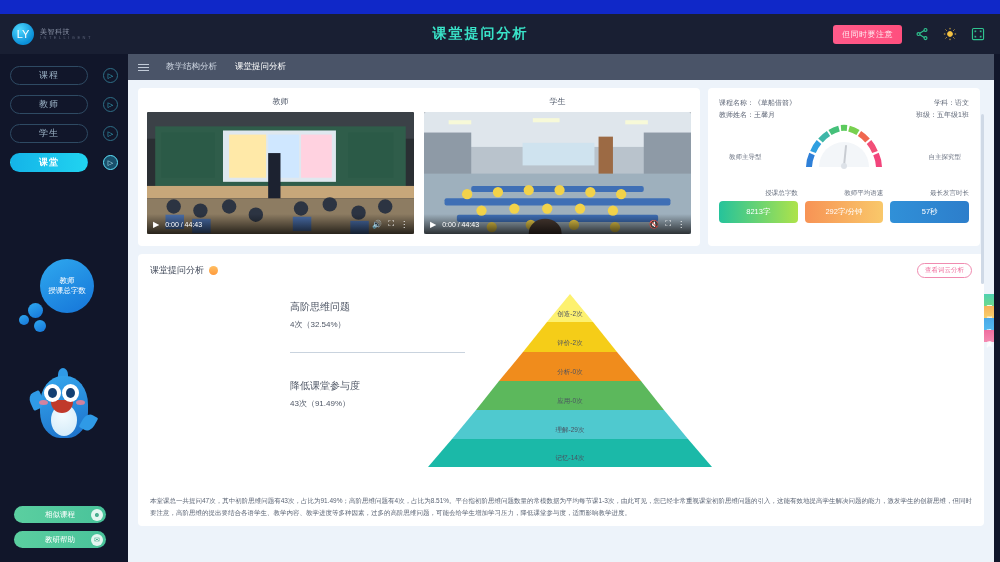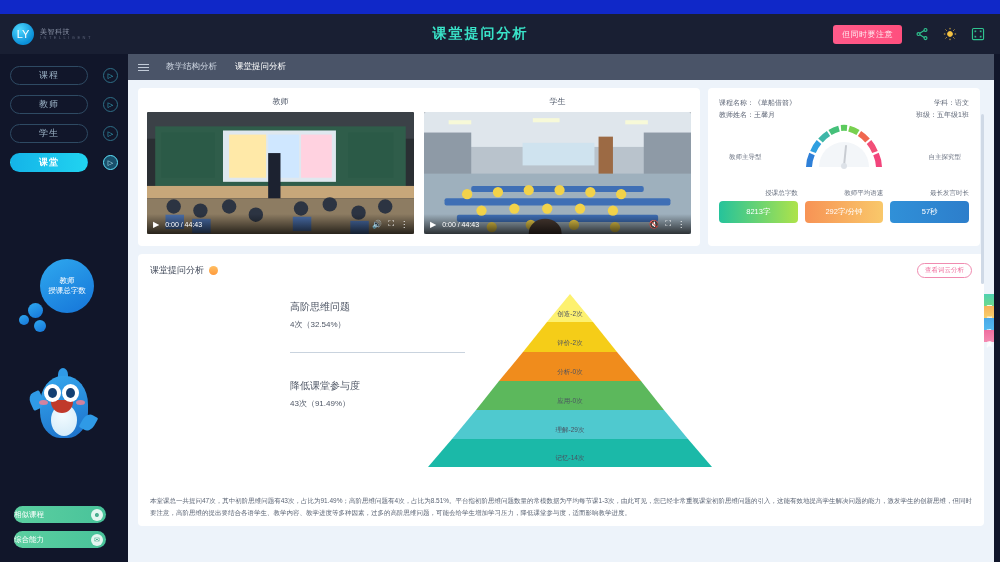--- a/index.html
+++ b/index.html
@@ -107,21 +107,21 @@
   .m-cheek.r { left: 50px; top: 46px; }
   .m-fin { position: absolute; width: 13px; height: 17px; border-radius: 50% 10% 50% 10%; background: #2f9ae6; }
   .m-fin.l { left: 4px; top: 38px; transform: rotate(-25deg); }
   .m-fin.r { left: 56px; top: 60px; transform: rotate(30deg); }
   .m-tail { position: absolute; left: 32px; top: 14px; width: 10px; height: 13px; border-radius: 50% 50% 0 0; background: #2f9ae6; }
 
   .side-btns { position: absolute; left: 14px; top: 452px; display: flex; flex-direction: column; gap: 8px; }
   .side-btn {
     width: 92px; height: 17px; border-radius: 9px;
     background: linear-gradient(90deg,#5bcfa0,#49c39a);
-    display: flex; align-items: center; justify-content: flex-start; gap: 6px;
+    display: flex; align-items: center; justify-content: center; gap: 6px;
     color: #ffffff; font-size: 7.5px; cursor: pointer; position: relative;
   }
   .side-btn .sb-icon {
     position: absolute; right: 3px; width: 12px; height: 12px; border-radius: 50%;
     background: rgba(255,255,255,.85); color: #3aa785; font-size: 7px;
     display: flex; align-items: center; justify-content: center;
   }
 
   
   .content {
@@ -317,21 +317,21 @@
       <div class="m-pupil l"></div>
       <div class="m-pupil r"></div>
     </div>
 
     <div class="side-btns">
       <div class="side-btn">
         <span>相似课程</span>
         <span class="sb-icon">☻</span>
       </div>
       <div class="side-btn">
-        <span>综合能力</span>
+        <span>教研帮助</span>
         <span class="sb-icon">✉</span>
       </div>
     </div>
   </div>
 
   <div class="content">
 
     <div class="tabbar">
       <div class="ham">
           <i></i>

